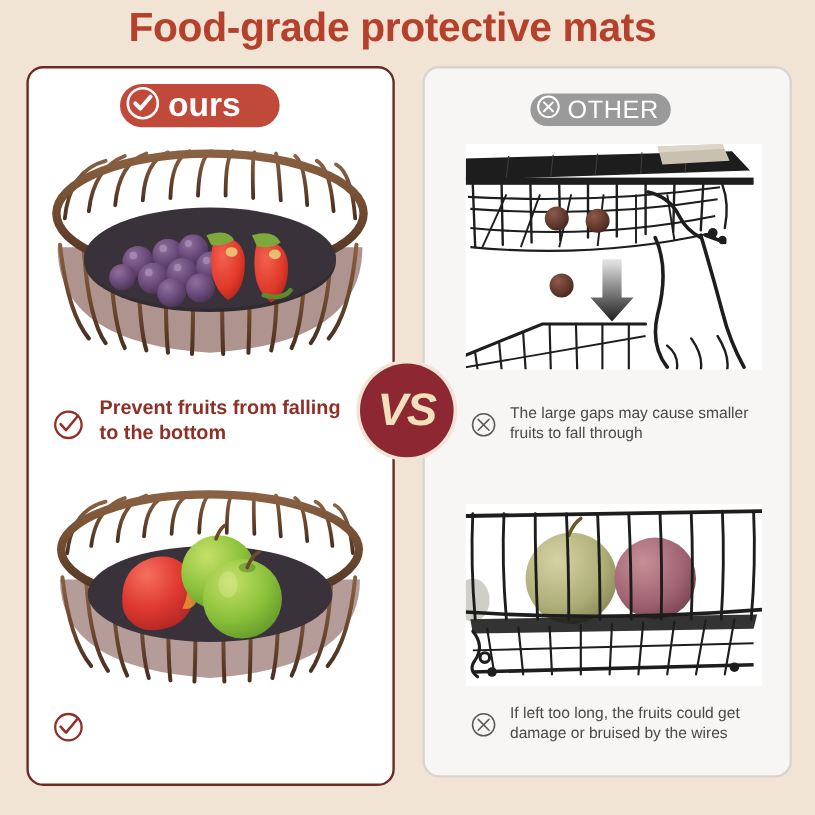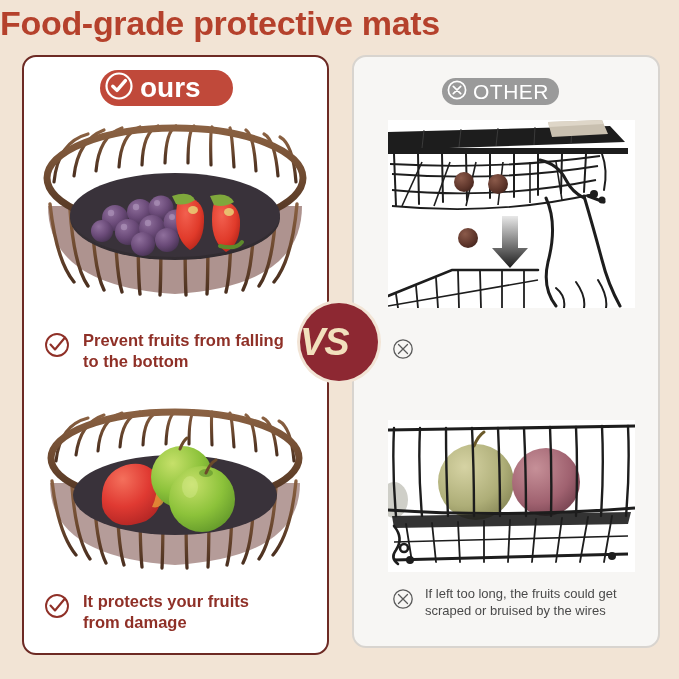--- a/index.html
+++ b/index.html
@@ -5,21 +5,21 @@
   html,body{margin:0;padding:0;}
   body{
     width:679px;height:679px;
     background:#f2e4d5;
     font-family:"Liberation Sans", sans-serif;
     overflow:hidden;
     position:relative;
   }
   #page-title{
     position:absolute;left:0;top:4px;width:547px;
-    text-align:left;
+    text-align:right;
     font-size:34px;font-weight:bold;
     color:#b5412c;
     letter-spacing:-0.3px;
     white-space:nowrap;
   }
 
   
   .panel{position:absolute;border-radius:14px;box-sizing:border-box;}
   #ours-panel{
     left:22px;top:55px;width:307px;height:600px;
@@ -55,41 +55,41 @@
 
   
   .photo{position:absolute;overflow:hidden;}
   #ours-photo-top{left:30px;top:118px;width:290px;height:195px;background:#ffffff;}
   #ours-photo-bottom{left:30px;top:405px;width:290px;height:180px;background:#ffffff;}
   #other-photo-top{left:388px;top:120px;width:247px;height:188px;background:#ffffff;}
   #other-photo-bottom{left:388px;top:420px;width:247px;height:152px;background:#ffffff;}
   .photo svg{display:block;width:100%;height:100%;}
 
   
-  .caption{position:absolute;display:flex;align-items:flex-start;}
+  .caption{position:absolute;display:flex;align-items:flex-end;}
   .caption .cap-icon{flex:0 0 auto;margin-top:2px;}
   .caption .cap-text{white-space:pre-line;}
   .cap-ours .cap-text{
     color:#8f3027;font-size:16.5px;font-weight:bold;
     line-height:1.28;margin-left:13px;
   }
   .cap-other .cap-text{
     color:#4a4a4a;font-size:13px;font-weight:normal;
     line-height:1.3;margin-left:11px;
   }
   #cap-ours-1{left:44px;top:330px;width:270px;}
   #cap-ours-2{left:44px;top:591px;width:270px;}
   #cap-other-1{left:392px;top:336px;width:260px;}
   #cap-other-2{left:392px;top:586px;width:260px;}
 
   
   #vs-badge{
     position:absolute;left:300px;top:303px;width:78px;height:78px;
     border-radius:50%;background:#8d2832;
-    display:flex;align-items:center;
+    display:flex;align-items:center;justify-content:center;
     box-shadow:0 0 0 3px #f2e4d5;
   }
   #vs-label{
     color:#f2e0bd;font-size:38px;font-weight:bold;
     font-style:italic;line-height:1;letter-spacing:-1px;
   }
 </style>
 </head>
 <body>
 
@@ -277,22 +277,20 @@
   </svg>
 </div>
 
 <div class="caption cap-ours" id="cap-ours-2">
   <span class="cap-icon">
     <svg width="26" height="26" viewBox="0 0 26 26">
       <circle cx="13" cy="13" r="11" fill="none" stroke="#8f3027" stroke-width="1.9"></circle>
       <path d="M6.5 12.5 L11 17.5 L21 5.5" fill="none" stroke="#8f3027" stroke-width="2.1" stroke-linecap="round" stroke-linejoin="round"></path>
     </svg>
   </span>
-  <span class="cap-text">It protects your fruits
-from damage</span>
 </div>
 
 <div class="panel" id="other-panel"></div>
 
 <div class="badge" id="other-badge">
   <span class="badge-icon">
     <svg width="20" height="20" viewBox="0 0 20 20">
       <circle cx="10" cy="10" r="8.6" fill="none" stroke="#ffffff" stroke-width="1.7"></circle>
       <path d="M6.3 6.3 L13.7 13.7 M13.7 6.3 L6.3 13.7" stroke="#ffffff" stroke-width="1.7" stroke-linecap="round"></path>
     </svg>
@@ -396,20 +394,22 @@
   </svg>
 </div>
 
 <div class="caption cap-other" id="cap-other-1">
   <span class="cap-icon">
     <svg width="22" height="22" viewBox="0 0 22 22">
       <circle cx="11" cy="11" r="9.2" fill="none" stroke="#5a5a5a" stroke-width="1.3"></circle>
       <path d="M6.5 6.5 L15.5 15.5 M15.5 6.5 L6.5 15.5" stroke="#5a5a5a" stroke-width="1.3" stroke-linecap="round"></path>
     </svg>
   </span>
+  <span class="cap-text">The large gaps may cause smaller
+fruits to fall through</span>
 </div>
 
 <div class="photo" id="other-photo-bottom">
   <svg viewBox="0 0 247 152" preserveAspectRatio="none">
     <defs>
       <radialGradient id="paleFruit" cx="0.35" cy="0.3" r="0.85">
         <stop offset="0" stop-color="#d6d3a4"></stop>
           <stop offset="0.6" stop-color="#aeae78"></stop>
           <stop offset="1" stop-color="#7e7e4e"></stop>
       </radialGradient>
@@ -470,18 +470,18 @@
 </div>
 
 <div class="caption cap-other" id="cap-other-2">
   <span class="cap-icon">
     <svg width="22" height="22" viewBox="0 0 22 22">
       <circle cx="11" cy="11" r="9.2" fill="none" stroke="#5a5a5a" stroke-width="1.3"></circle>
       <path d="M6.5 6.5 L15.5 15.5 M15.5 6.5 L6.5 15.5" stroke="#5a5a5a" stroke-width="1.3" stroke-linecap="round"></path>
     </svg>
   </span>
   <span class="cap-text">If left too long, the fruits could get
-scraped or bruised by the wires</span>
+damage or bruised by the wires</span>
 </div>
 
 <div id="vs-badge">
   <span id="vs-label">VS</span>
 </div>
 
 </body></html>

